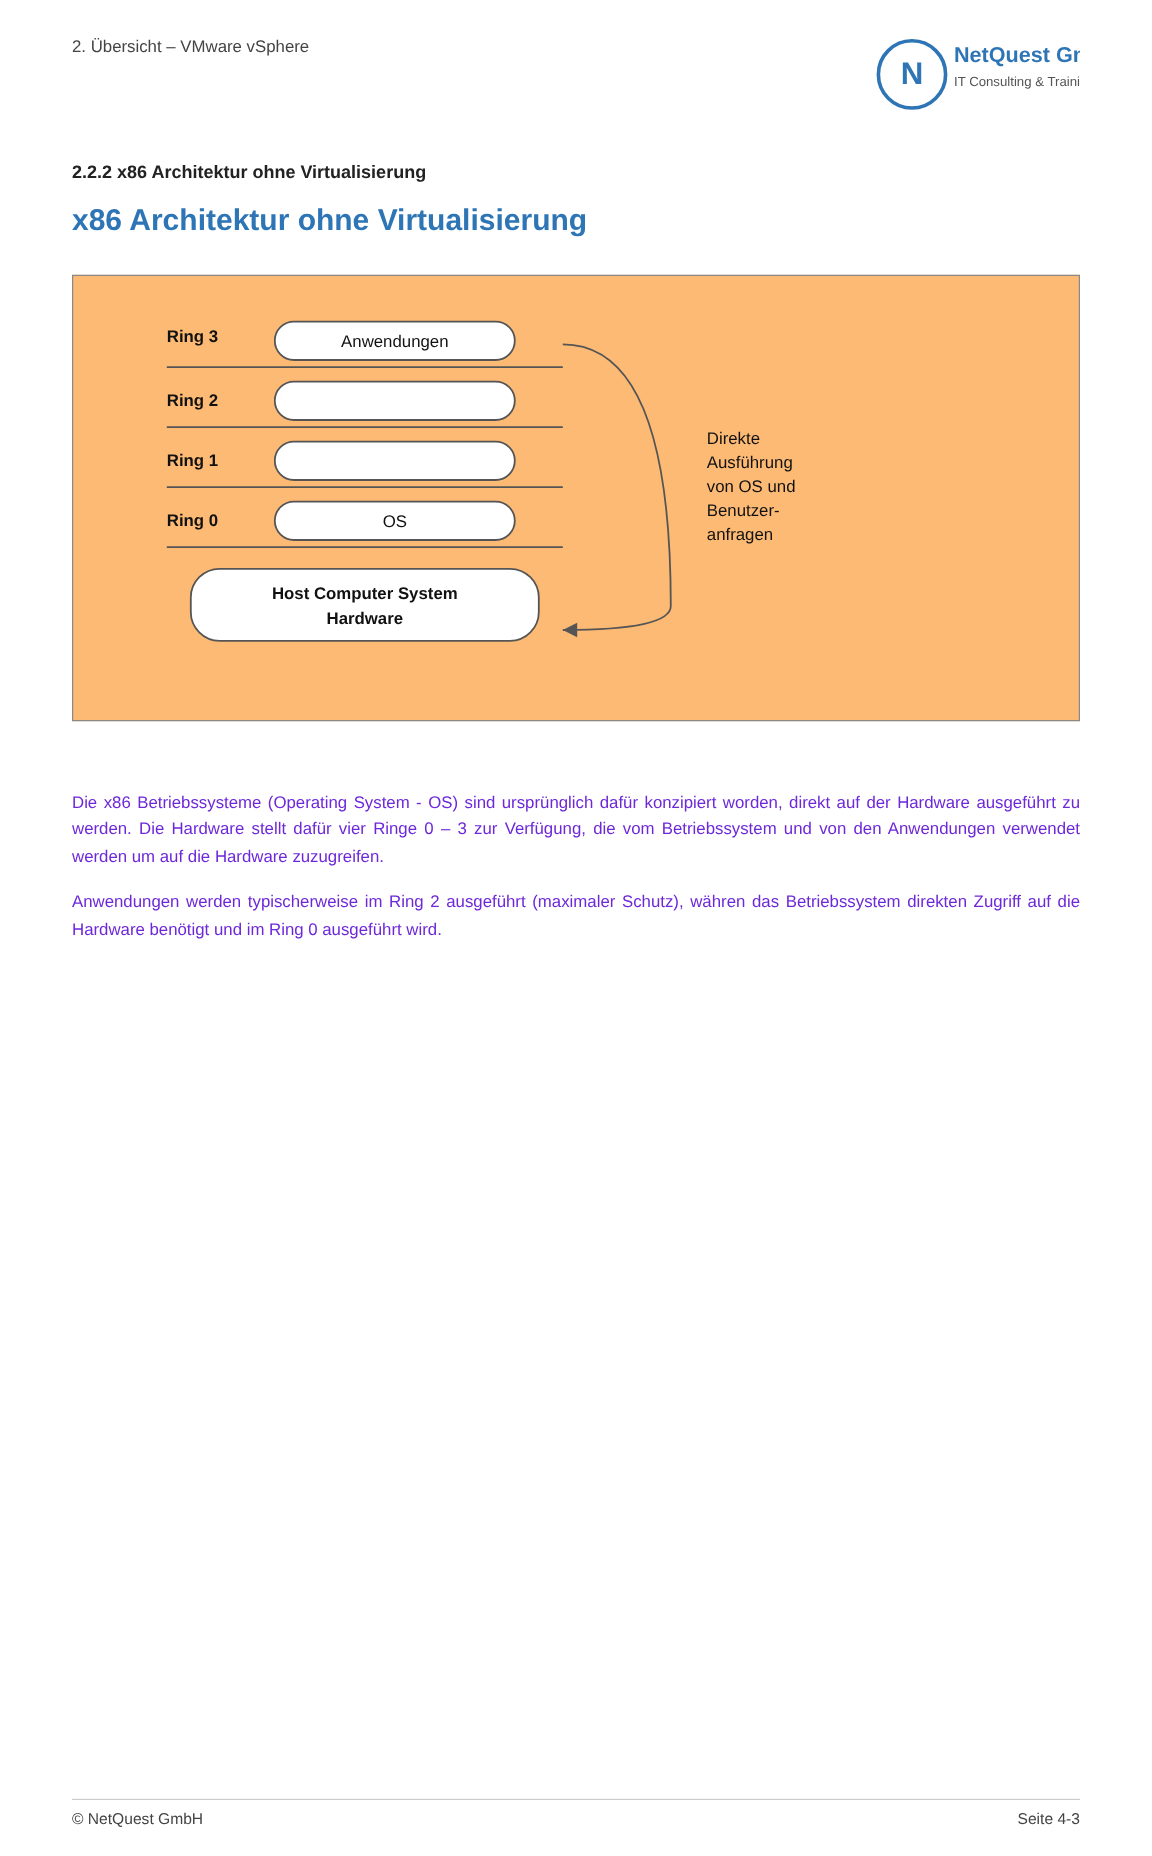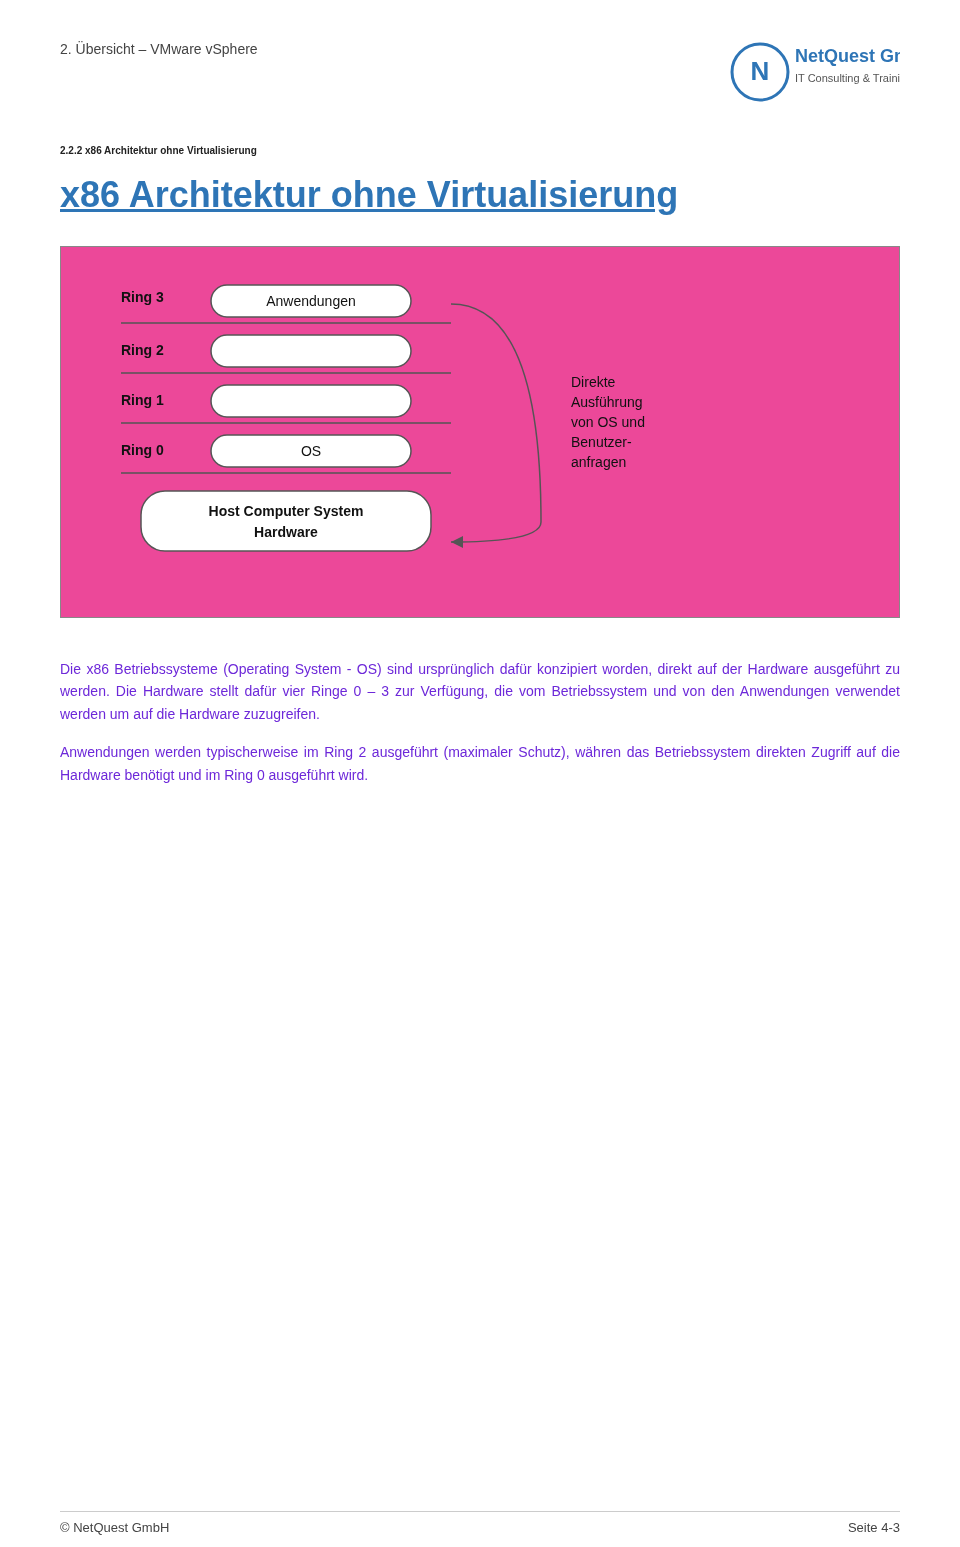--- a/index.html
+++ b/index.html
@@ -7,21 +7,21 @@
       font-family: Arial, sans-serif;
       background: #fff;
       color: #222;
       width: 960px;
       min-height: 1547px;
       position: relative;
     }
     .page {
       width: 960px;
       min-height: 1547px;
-      padding: 40px 60px 60px 60px;
+      padding: 30px 60px 60px 60px;
       position: relative;
     }
     
     .header {
       display: flex;
       justify-content: space-between;
       align-items: flex-start;
       margin-bottom: 40px;
     }
     .breadcrumb-text {
@@ -29,63 +29,62 @@
       color: #444;
       margin-top: 10px;
     }
     .logo-container {
       display: flex;
       flex-direction: column;
       align-items: flex-end;
     }
     
     .section-heading {
-      font-size: 10px;
+      font-size: 15px;
       font-weight: bold;
       color: #222;
       margin-bottom: 18px;
     }
     
     .main-title {
-      font-size: 36px;
+      font-size: 25px;
       font-weight: bold;
       color: #2e75b6;
       margin-bottom: 30px;
-      text-decoration: underline;
     }
     
     .body-text {
       font-size: 14px;
       line-height: 1.6;
       color: #6d28d9;
       text-align: justify;
       margin-bottom: 16px;
     }
     
     .footer {
       position: absolute;
-      bottom: 12px;
+      bottom: 24px;
       left: 60px;
       right: 60px;
       display: flex;
       justify-content: space-between;
       align-items: center;
       border-top: 1px solid #ccc;
       padding-top: 8px;
       font-size: 13px;
       color: #444;
     }
 
     
     .diagram-svg-container {
       border: 1.5px solid #888;
-      margin-bottom: 40px;
-      background: #ec4899;
+      margin-bottom: 56px;
+      background: #fdba74;
       display: flex;
-      justify-content: flex-start;
+      justify-content: flex-end;
     }
   </style>
 </head>
 <body>
 
 <div class="page">
 
   <div class="header">
     <div>
       <span class="breadcrumb-text">2. Übersicht – VMware vSphere</span>

